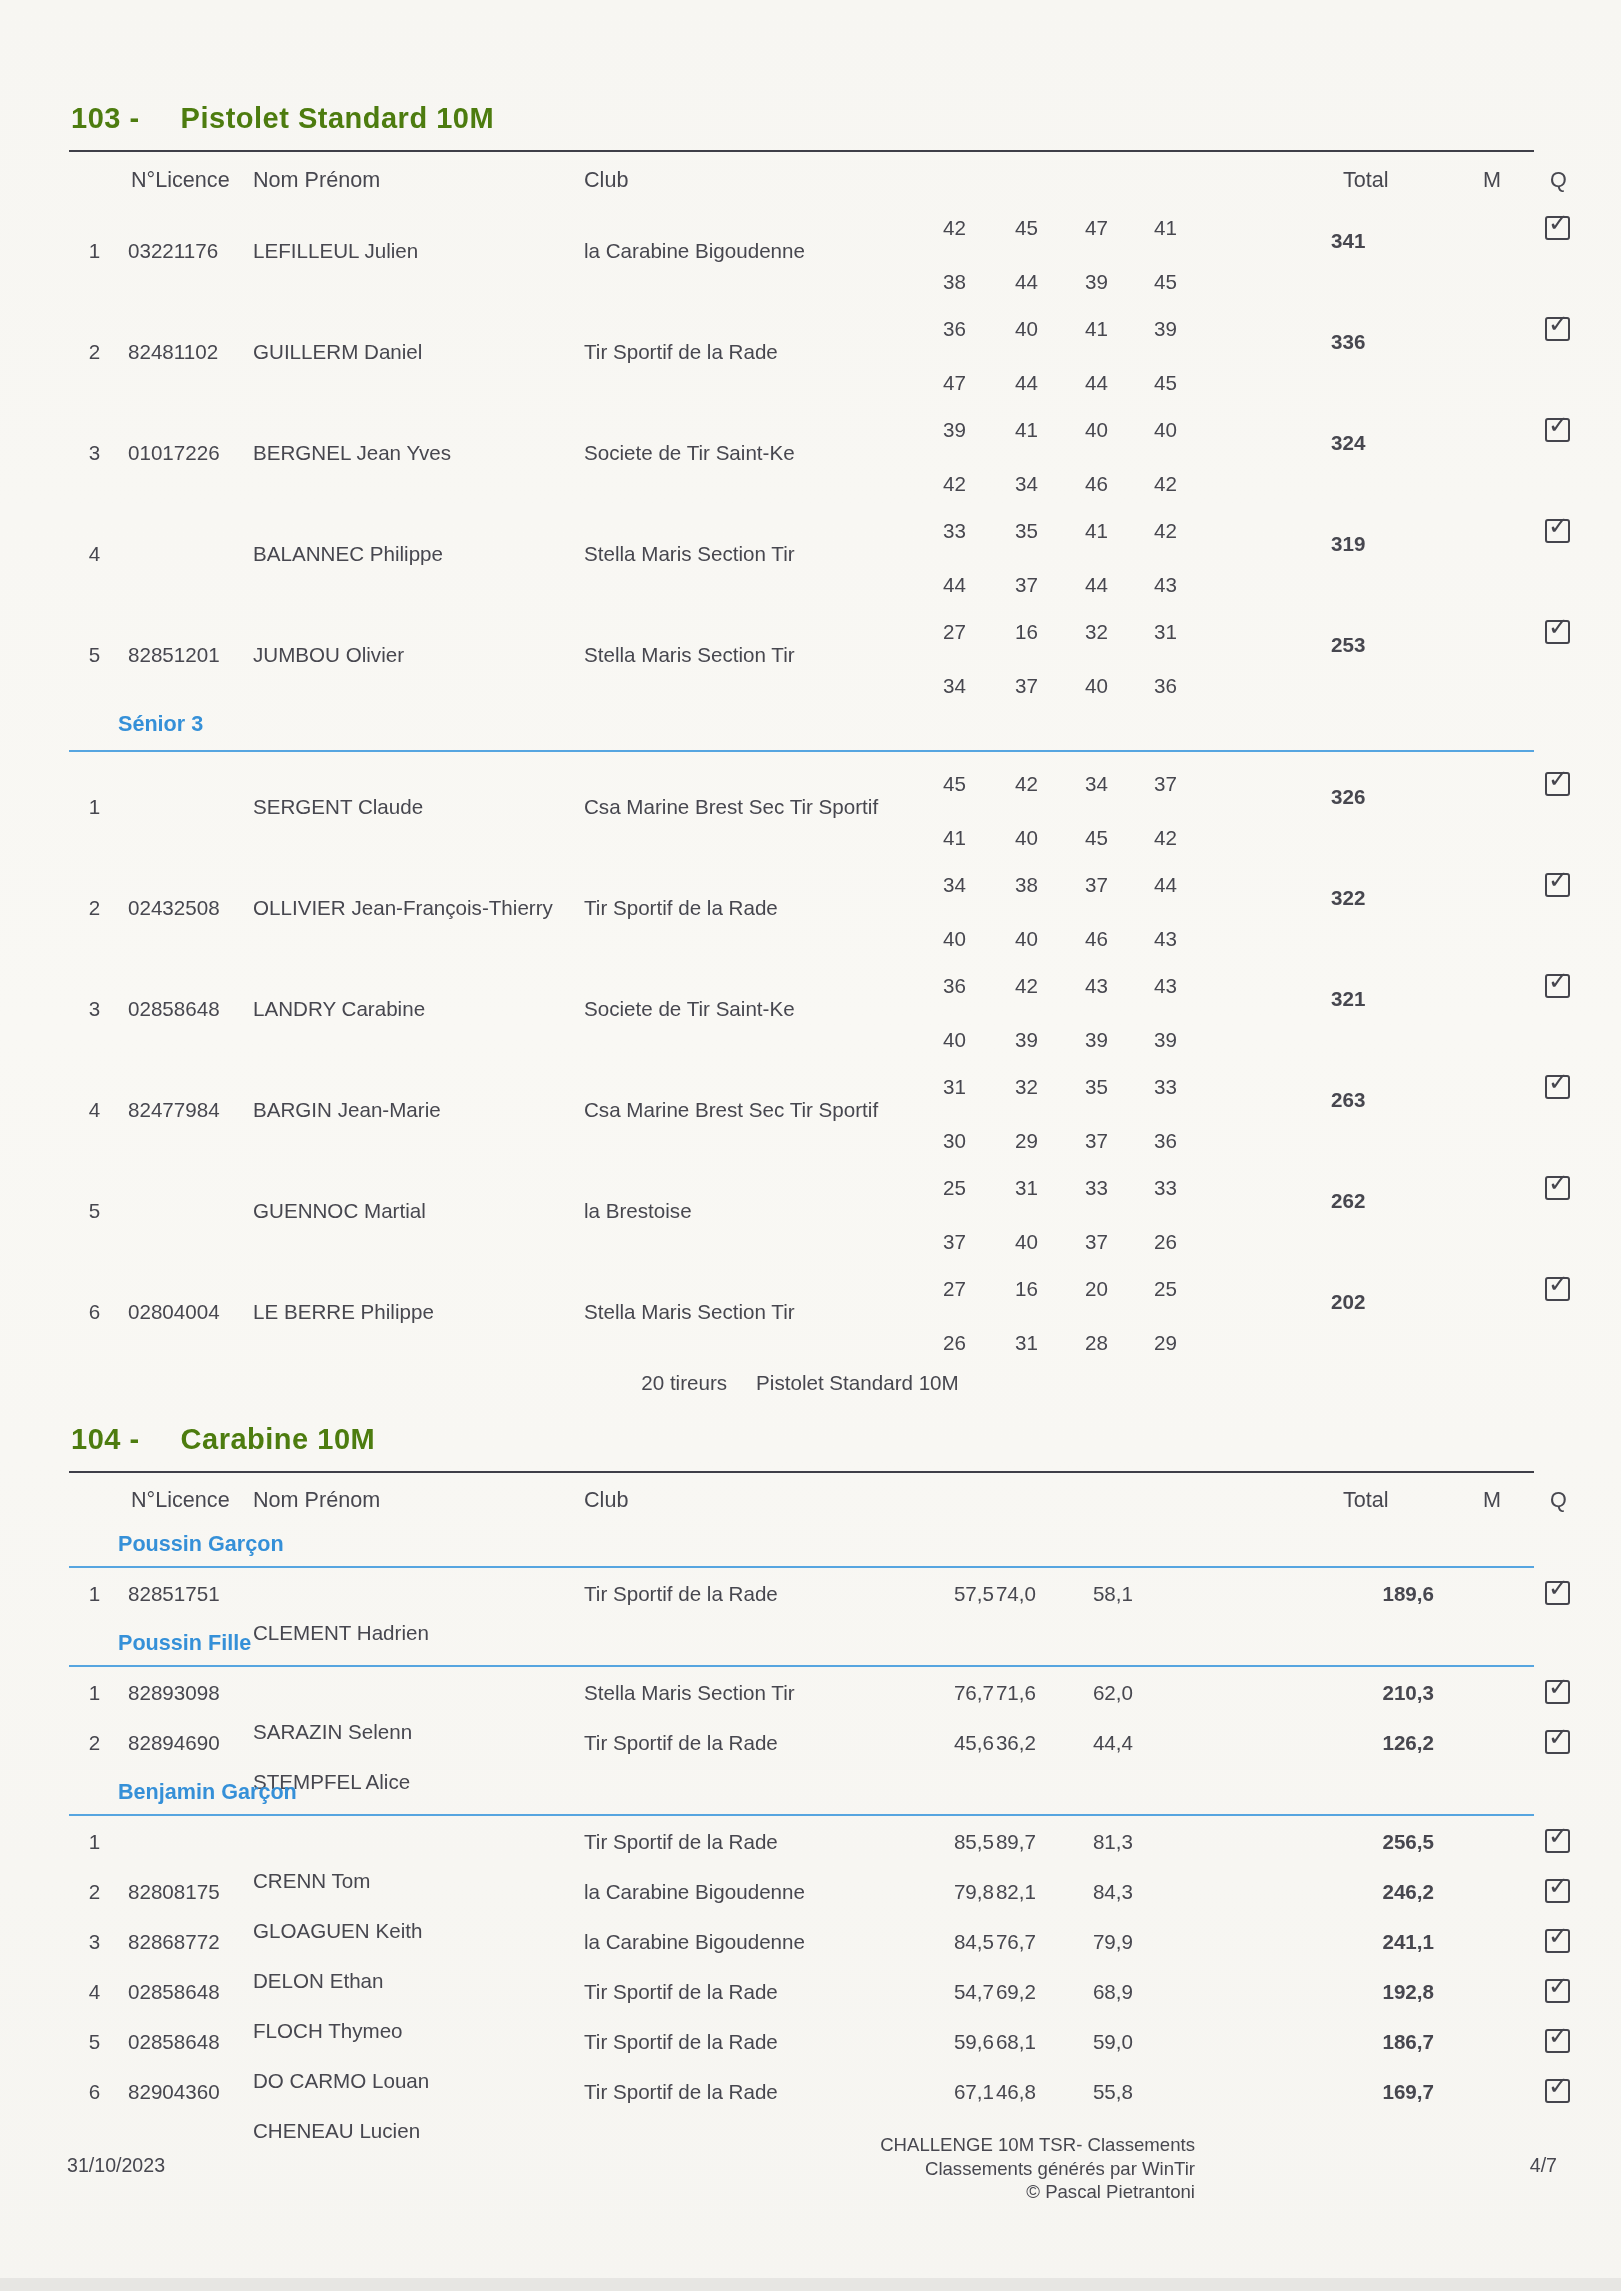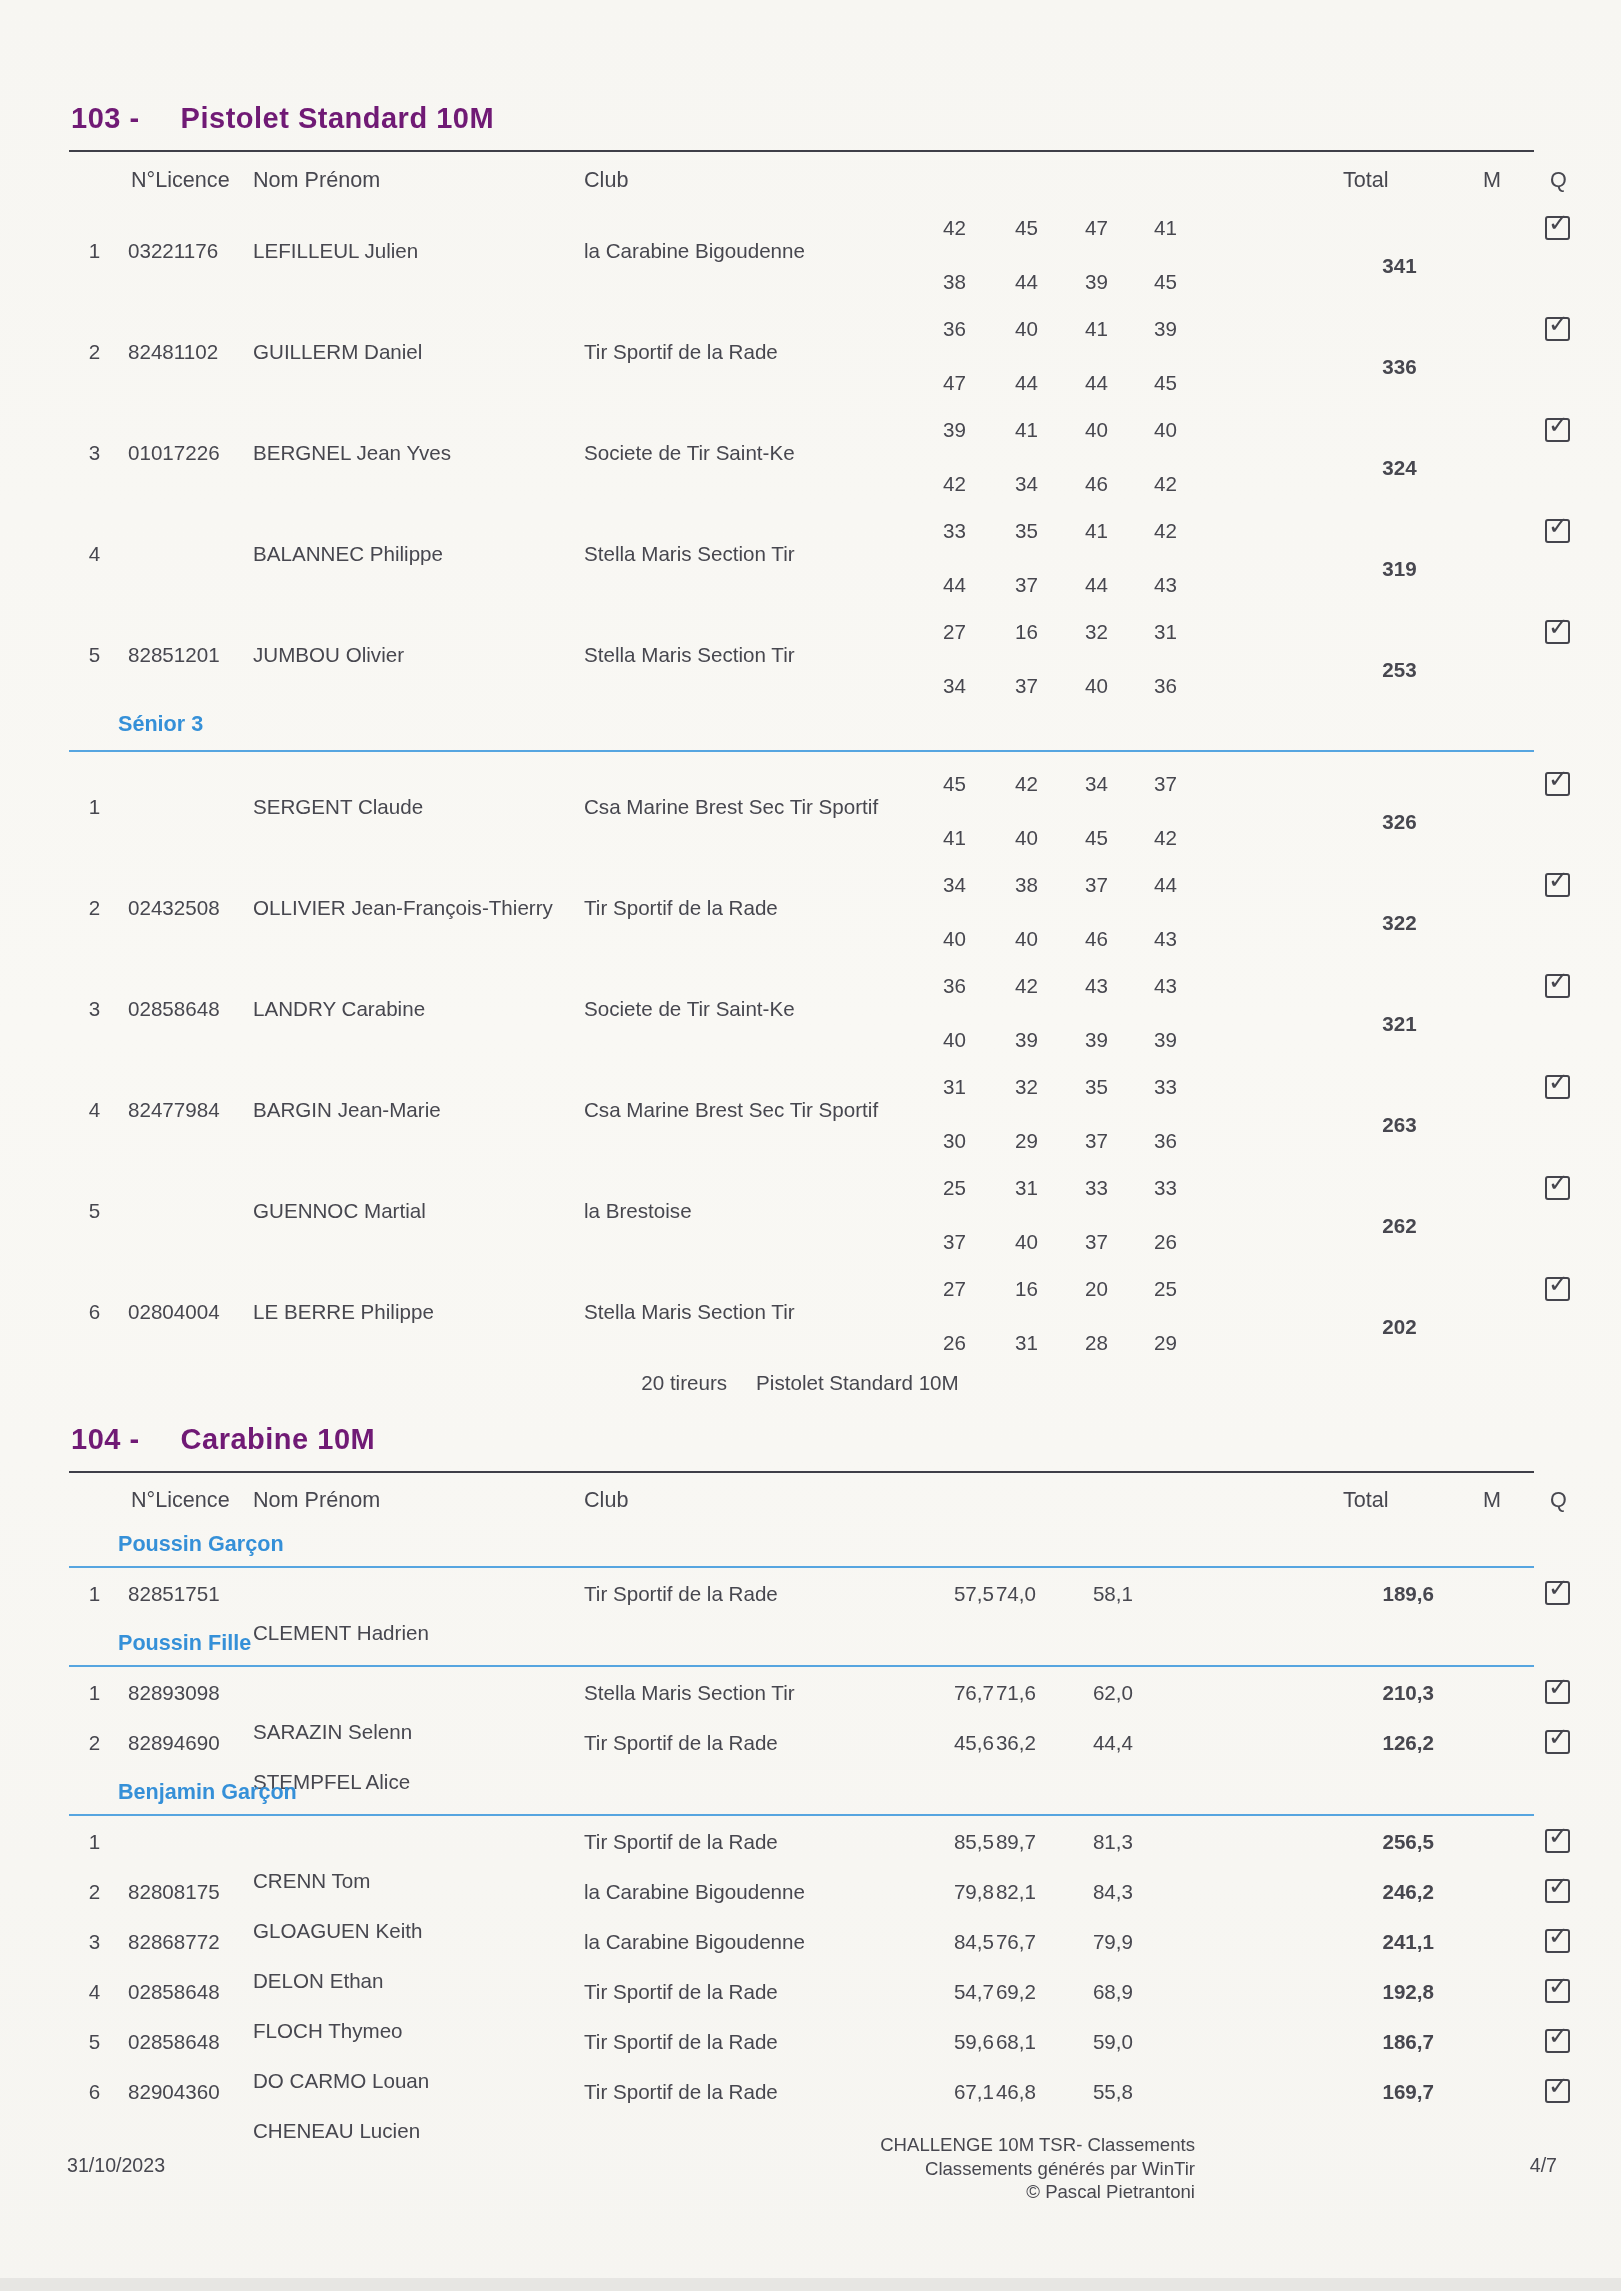--- a/index.html
+++ b/index.html
@@ -3,21 +3,21 @@
 <meta charset="utf-8">
 <style>
   html,body{margin:0;padding:0;}
   body{
     width:1621px;height:2292px;position:relative;
     background:linear-gradient(180deg,#f7f6f2 0%,#f9f8f4 45%,#f6f5f1 100%);
     font-family:"Liberation Sans","DejaVu Sans",sans-serif;
     color:#47474f;font-size:20.6px;
     overflow:hidden;
   }
-  .sec-title{position:absolute;left:71px;font-size:29px;font-weight:bold;color:#701a75;letter-spacing:0.5px;white-space:nowrap;}
+  .sec-title{position:absolute;left:71px;font-size:29px;font-weight:bold;color:#4d7c0f;letter-spacing:0.5px;white-space:nowrap;}
   .sec-title .code{margin-right:41px;}
   .rule{position:absolute;left:69px;width:1465px;height:2px;background:#3f3f48;}
   .thead{position:absolute;left:69px;width:1465px;height:25.5px;font-size:21.6px;}
   .thead div{position:absolute;white-space:nowrap;}
   .h-lic{left:62px;}
   .h-nm{left:184px;}
   .h-club{left:515px;}
   .h-tot{left:1274px;width:93px;text-align:left;}
   .h-m{left:1414px;}
   .h-q{left:1481px;}
@@ -29,21 +29,21 @@
   .row103 .lic{left:59px;top:43px;}
   .row103 .nm{left:184px;top:43px;}
   .row103 .club{left:515px;top:43px;}
   .row103 .sc{width:59px;text-align:right;}
   .row103 .s1{top:19.6px;}
   .row103 .s2{top:74px;}
   .row103 .c0{left:838px;}
   .row103 .c1{left:910px;}
   .row103 .c2{left:980px;}
   .row103 .c3{left:1049px;}
-  .row103 .tot{left:1262px;top:58px;width:137px;text-align:center;font-weight:bold;}
+  .row103 .tot{left:1262px;top:33px;width:137px;font-weight:bold;}
   
   .cat103{position:relative;height:49px;border-bottom:2px solid #56a5e0;}
   .cat104{position:relative;height:47px;border-bottom:2px solid #56a5e0;}
   .cat-label{position:absolute;left:49px;top:9.8px;color:#3590d8;font-weight:bold;font-size:21.6px;white-space:nowrap;}
   .cat104 .cat-label{top:11.8px;}
   
   .row104{position:relative;height:50px;}
   .row104 .rank{left:7.8px;top:13.7px;width:23.5px;text-align:right;}
   .row104 .lic{left:59px;top:13.7px;}
   .row104 .nm{left:184px;top:13px;margin-top:40px;}

